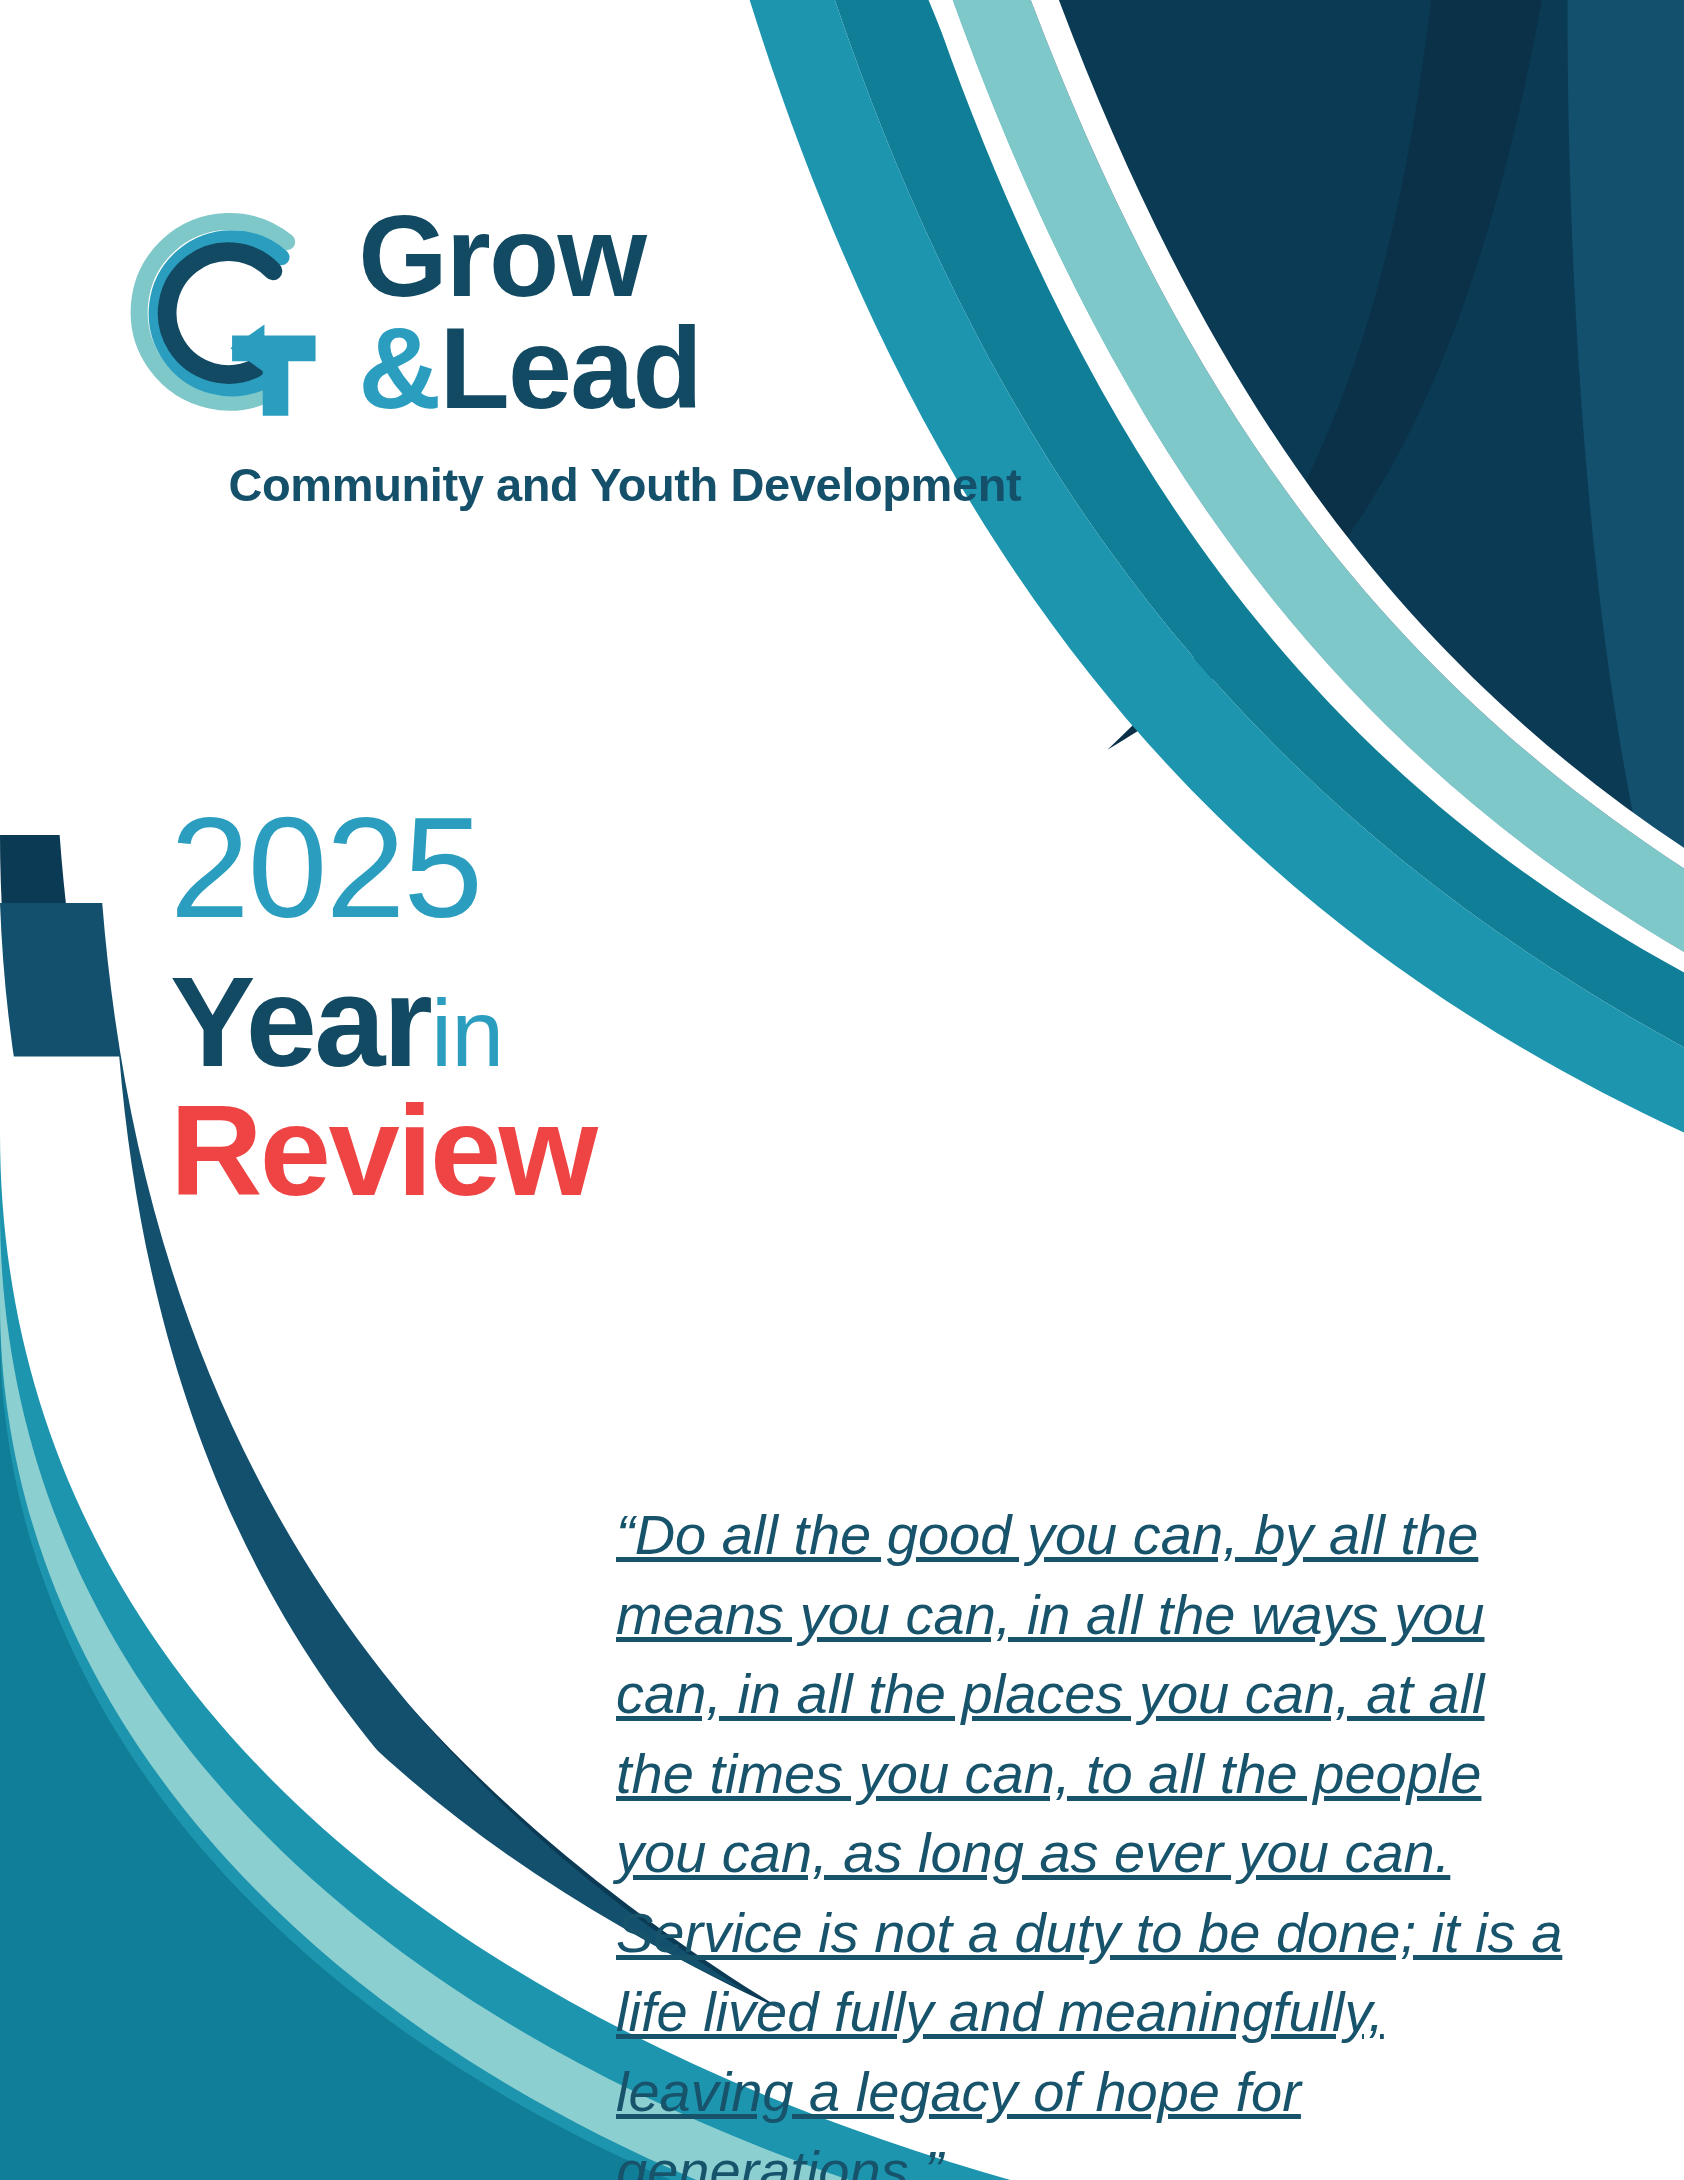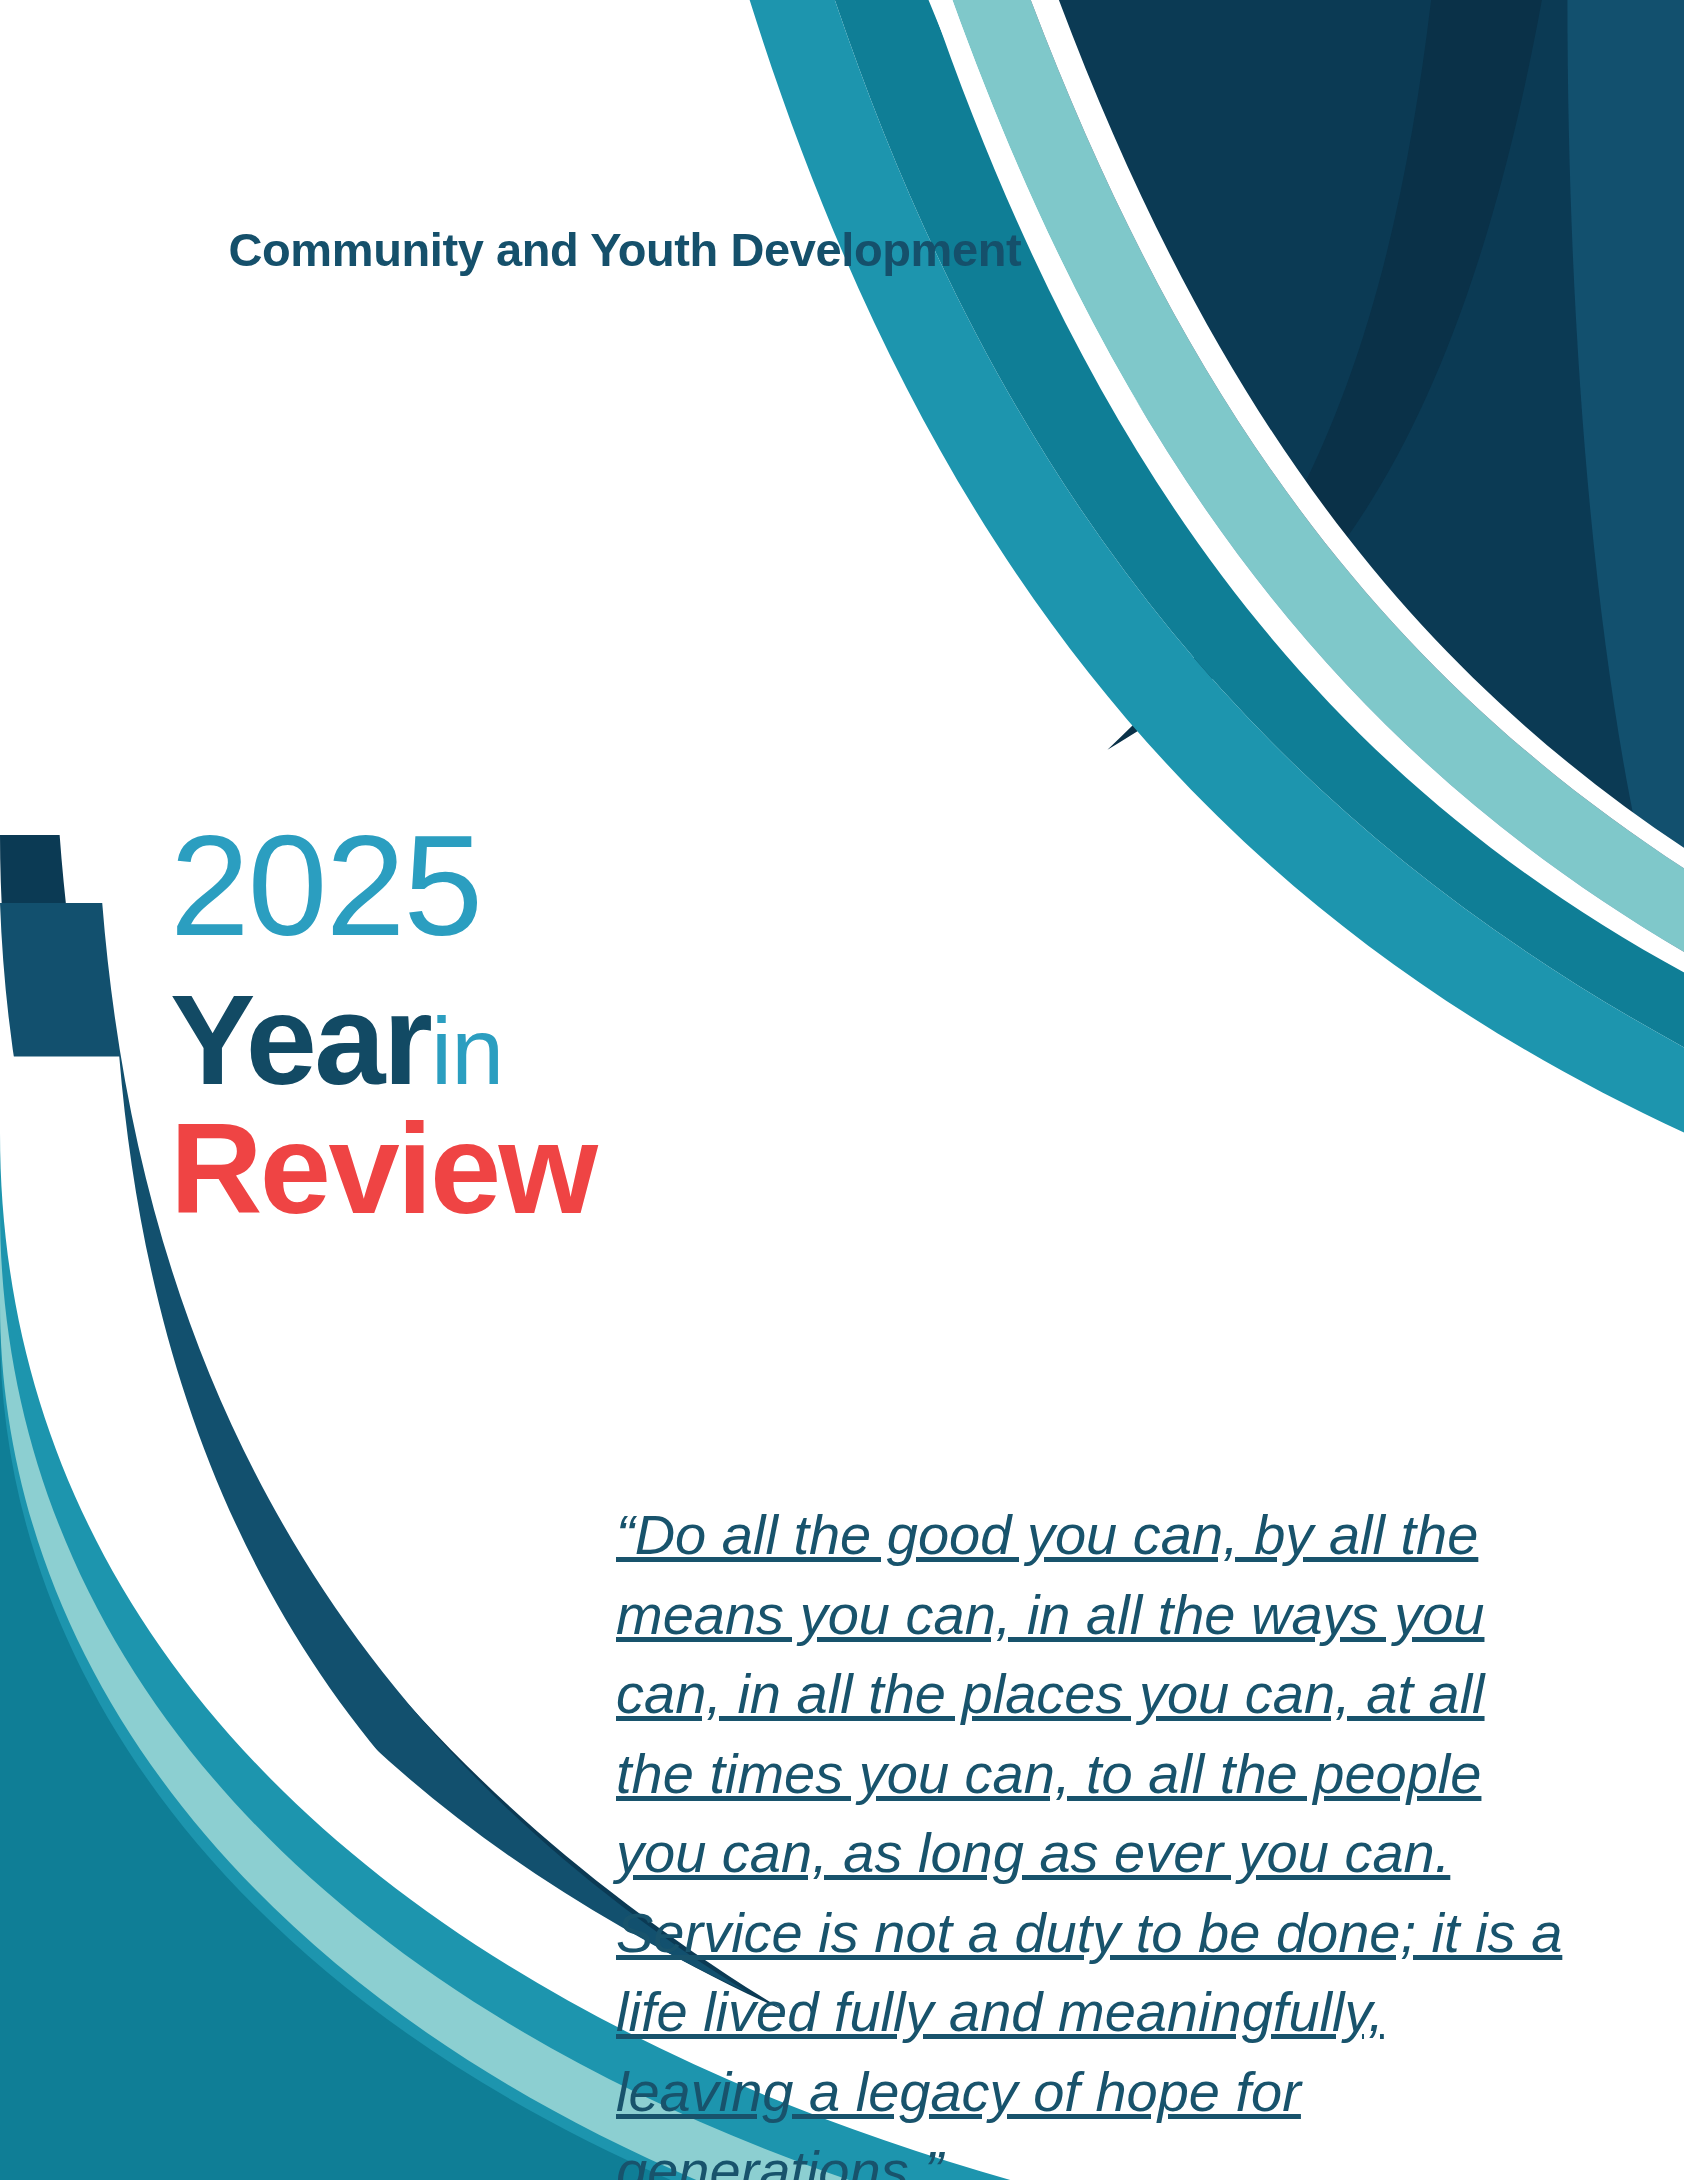--- a/index.html
+++ b/index.html
@@ -68,21 +68,21 @@
     letter-spacing:-0.4px;
     color:#15506b;
     font-family:"Liberation Sans", sans-serif;
     text-align:center;
   }
 
   
   .title-block {
     position:absolute;
     left:170px;
-    top:814px;
+    top:796px;
     width:937px;
   }
   .t-year {
     font-size:143px;
     font-weight:300;
     line-height:1.0;
     letter-spacing:-1.7px;
     color:#2b9ec0;
     font-family:"Liberation Sans", sans-serif;
   }
@@ -177,20 +177,39 @@
   <path d="M0,1330 C0,1900 420,2340 1190,2560 L0,2560 Z" fill="#1d95ae"></path>
 
   <path d="M0,1420 C0,1930 360,2340 1000,2560 L820,2560 C280,2330 0,1940 0,1530 Z" fill="#8ccfd1"></path>
 
   <path d="M0,1560 C0,1950 260,2330 790,2560 L0,2560 Z" fill="#0f7e96"></path>
 
   <path d="M150,0 C330,70 520,180 700,330 C470,140 280,40 150,0 Z" fill="#0f7e96" opacity="0"></path>
 </svg>
 
 <div class="logo-block">
+  <div class="logo-row">
+
+    <svg class="logo-mark" viewBox="0 0 270 270" xmlns="http://www.w3.org/2000/svg" aria-hidden="true">
+
+      <path fill="none" stroke="#7fc8ca" stroke-width="20" stroke-linecap="round" d="M212,48 A106,106 0 1 0 196,223"></path>
+
+      <path fill="none" stroke="#2b9ec0" stroke-width="19" stroke-linecap="round" d="M206,66 A88,88 0 1 0 188,210"></path>
+
+      <path fill="none" stroke="#124a64" stroke-width="22" stroke-linecap="round" d="M196,82 A72,72 0 1 0 176,196"></path>
+
+      <path fill="#2b9ec0" d="M148,158 L246,158 L246,188 L214,188 L214,252 L184,252 L184,188 L148,188 Z"></path>
+      <path fill="#2b9ec0" d="M146,173 L186,145 L186,201 Z"></path>
+    </svg>
+
+    <div class="wordmark">
+      <div class="wm-line1">Grow</div>
+      <div class="wm-line2"><span class="wm-amp">&amp;</span><span>Lead</span></div>
+    </div>
+  </div>
 
   <div class="tagline">Community and Youth Development</div>
 </div>
 
 <div class="title-block">
   <div class="t-year">2025</div>
   <div class="t-line2">
     <span class="t-big-dark">Year</span><span class="t-in">in</span>
   </div>
   <div class="t-line3">Review</div>

